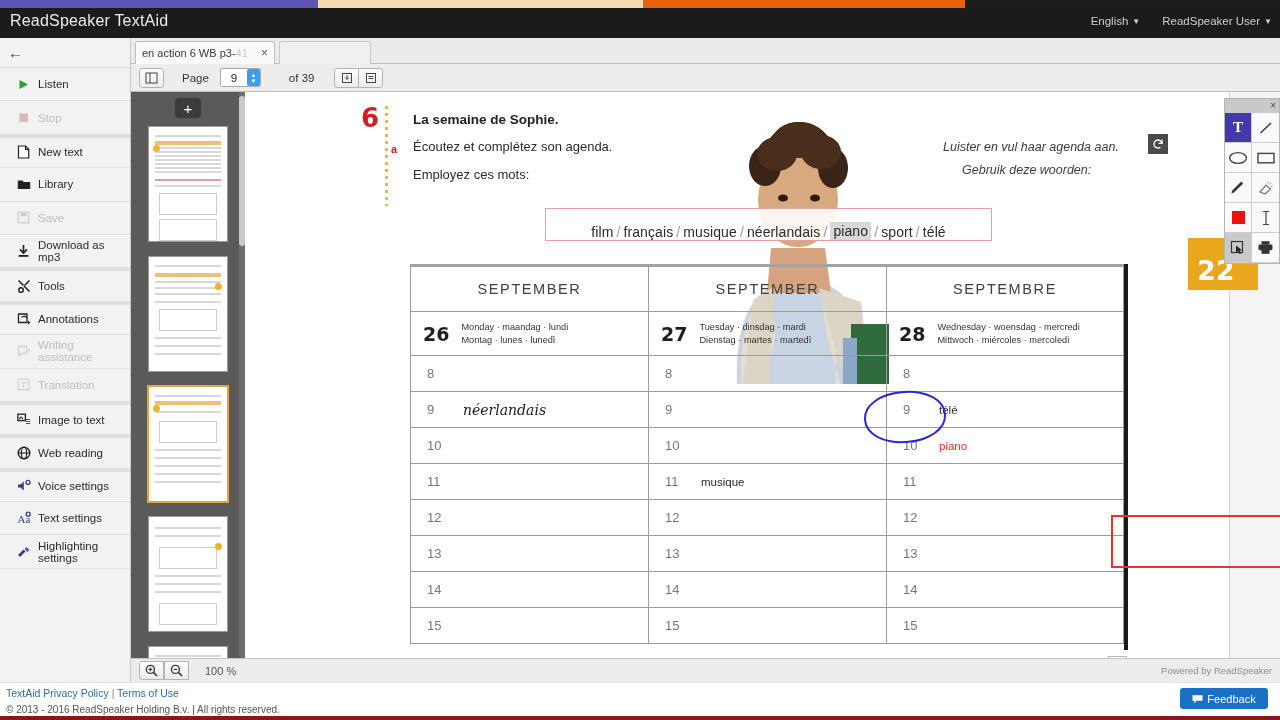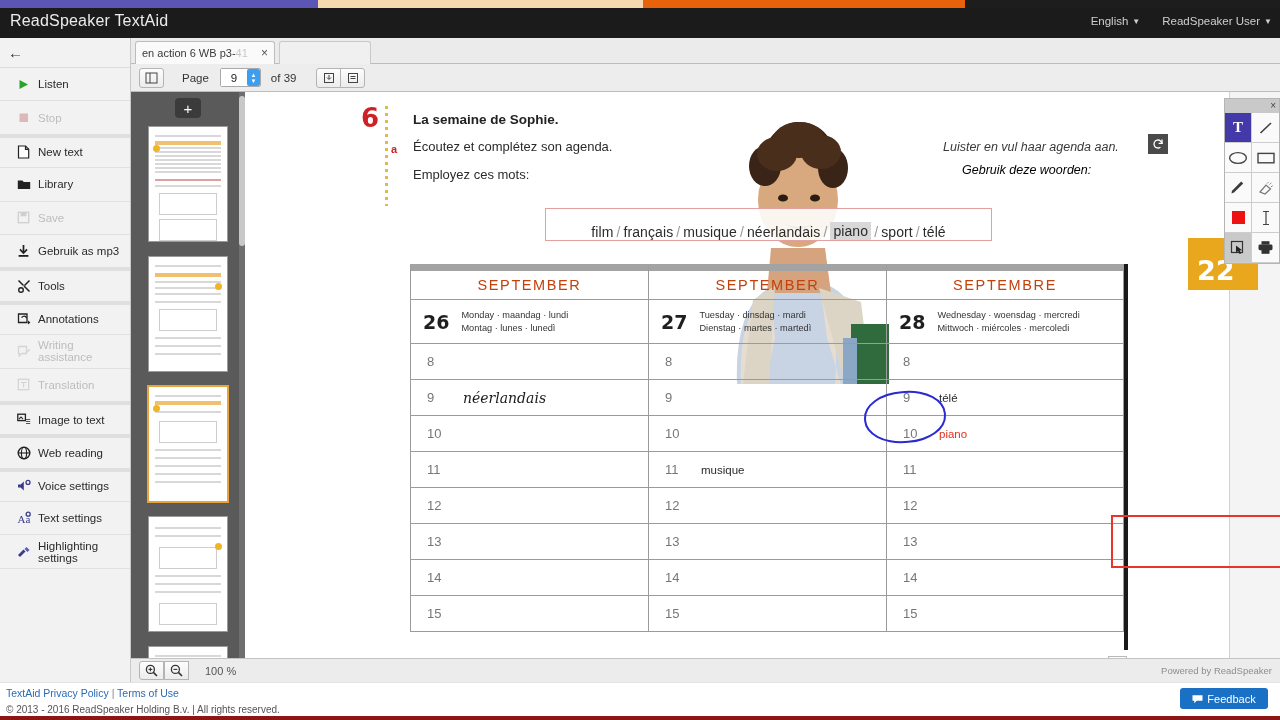--- a/index.html
+++ b/index.html
@@ -84,21 +84,21 @@
   }
   .pagebox input {
     width:26px; height:17px; border:none; outline:none;
     font-size:11.5px; text-align:center; font-family:"Liberation Sans",sans-serif; color:#222;
   }
   .spin {
     width:13px; height:17px; background:#3b9ff1; border-radius:2px;
     display:flex; flex-direction:column; align-items:center; justify-content:center; cursor:pointer;
   }
   .spin span { font-size:6px; color:#fff; line-height:6px; }
-  .ofpages { font-size:11.5px; color:#333; margin-left:4px; }
+  .ofpages { font-size:11.5px; color:#333; margin-left:22px; }
   .tbgroup { display:flex; margin-left:14px; }
   .tbgroup .tbtn { border-radius:0; margin-left:-1px; }
   .tbgroup .tbtn:first-child { border-radius:3px 0 0 3px; margin-left:0; }
   .tbgroup .tbtn:last-child { border-radius:0 3px 3px 0; }
 
   
   .thumbpane {
     position:absolute; top:92px; left:131px; width:114px; height:566px;
     background:#5a5a5a; overflow:hidden;
   }
@@ -137,21 +137,21 @@
     position:absolute; left:116px; top:11px; font-size:26px; font-weight:bold;
     color:#cf2026; font-family:"DejaVu Sans", sans-serif;
   }
   .dotcol { position:absolute; left:140px; top:14px; width:3px; height:100px;
     background-image:repeating-linear-gradient(to bottom,#e0b94b 0,#e0b94b 3px,transparent 3px,transparent 7px); }
   .extitle { position:absolute; left:168px; top:20px; font-size:13.5px; font-weight:bold; color:#222; }
   .exa { position:absolute; left:146px; top:51px; font-size:11px; font-weight:bold; color:#cf2026; }
   .exline1 { position:absolute; left:168px; top:47px; font-size:13px; color:#2b2b2b; }
   .exline2 { position:absolute; left:168px; top:75px; font-size:13px; color:#2b2b2b; }
   .nl1 { position:absolute; left:678px; top:48px; font-size:12.5px; font-style:italic; color:#3a3a3a; white-space:nowrap;margin-left:20px; }
-  .nl2 { position:absolute; left:717px; top:71px; font-size:12.5px; font-style:italic; color:#000000; white-space:nowrap; }
+  .nl2 { position:absolute; left:717px; top:71px; font-size:12.5px; font-style:italic; color:#404040; white-space:nowrap; }
   .headico {
     position:absolute; left:903px; top:42px; width:20px; height:20px;
     background:#4a4a4a; display:flex; align-items:center; justify-content:center;
   }
 
   
   .girl { position:absolute; left:430px; top:-4px; width:230px; height:296px; overflow:hidden; }
 
   
   .wordbank {
@@ -163,22 +163,22 @@
   .wordbank .hl { background:#d8d8d8; padding:1px 3px; }
   .wordbank .sl { color:#9a9a9a; padding:0 3px; }
 
   
   .cal { position:absolute; left:165px; top:172px; width:715px; }
   .cal .calbar { position:absolute; left:714px; top:0; width:4px; height:386px; background:#1a1a1a; }
   .calrow { display:flex; }
   .calcell { border:1px solid #9b9b9b; border-top:none; border-right:none; position:relative; }
   .calcell:last-child { border-right:1px solid #9b9b9b; }
   .monthrow .calcell {
-    height:36px; display:flex; align-items:center; justify-content:center;
-    font-size:14.5px; color:#c2410c; letter-spacing:1.6px; border-top:7px solid #a3a3a3;
+    height:48px; display:flex; align-items:center; justify-content:center;
+    font-size:14.5px; color:#404040; letter-spacing:1.6px; border-top:3px solid #a3a3a3;
     background:transparent;
   }
   .dayrow .calcell { height:44px; display:flex; align-items:center; padding-left:12px; gap:12px; }
   .daynum { font-size:19px; font-weight:bold; color:#1f1f1f; font-family:"DejaVu Sans",sans-serif; }
   .dayname { font-size:9.2px; color:#333; line-height:12.5px; }
   .hourrow .calcell { height:36px; display:flex; align-items:center; padding-left:16px; }
   .hour { font-size:13px; color:#777; width:36px; }
   .entry { font-size:11.5px; color:#2a2a2a; }
   .entry.hand { font-family:"DejaVu Serif", serif; font-style:italic; font-size:14px; color:#1a1a1a; }
   .entry.red { color:#e03020; }
@@ -329,21 +329,21 @@
           <span>Save</span>
         </div>
         <div class="sb-item">
           <span class="sb-ico">
             <svg width="13" height="14" viewBox="0 0 13 14">
               <path d="M6.5 1 v7" stroke="#222" stroke-width="1.7"></path>
               <path d="M3 5.4 L6.5 9 L10 5.4" fill="none" stroke="#222" stroke-width="1.7"></path>
               <rect x="1.6" y="11" width="9.8" height="1.8" fill="#222"></rect>
             </svg>
           </span>
-          <span>Gebruik as mp3</span>
+          <span>Download as mp3</span>
         </div>
         <div class="sb-item sep">
           <span class="sb-ico">
             <svg width="14" height="14" viewBox="0 0 14 14">
               <path d="M1.5 1.5 L6.5 6.5 M12.5 1.5 L7.5 6.5 M7 7 L12.5 12.5" stroke="#222" stroke-width="1.5" fill="none"></path>
               <circle cx="4" cy="11" r="2.3" fill="none" stroke="#222" stroke-width="1.4"></circle>
             </svg>
           </span>
           <span>Tools</span>
         </div>

